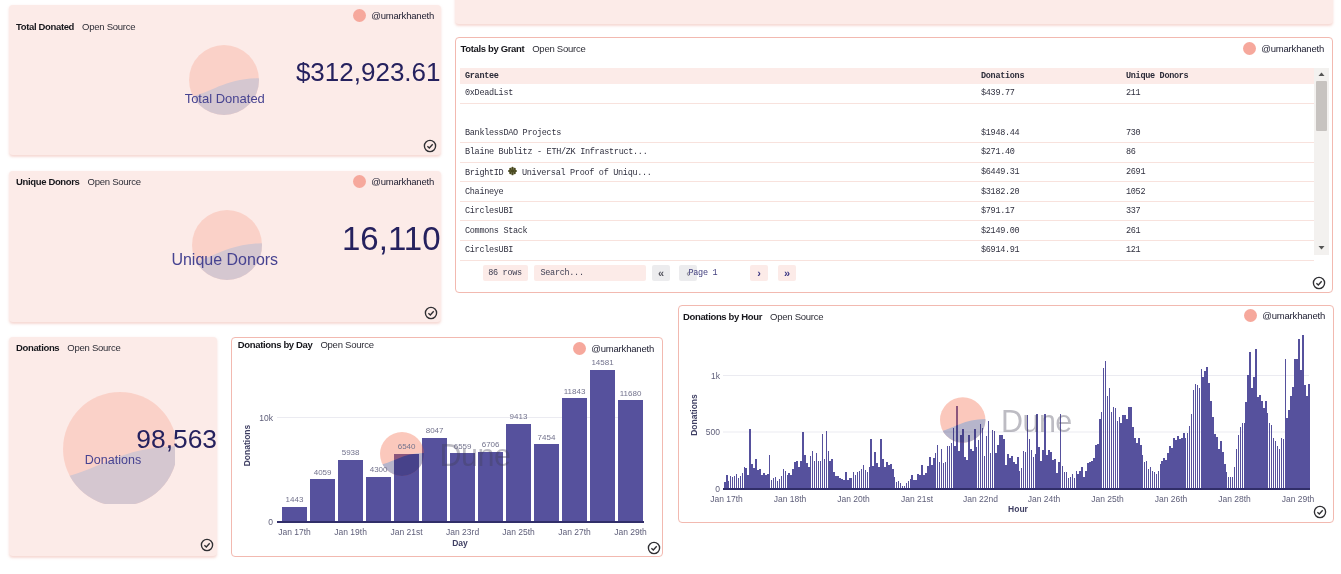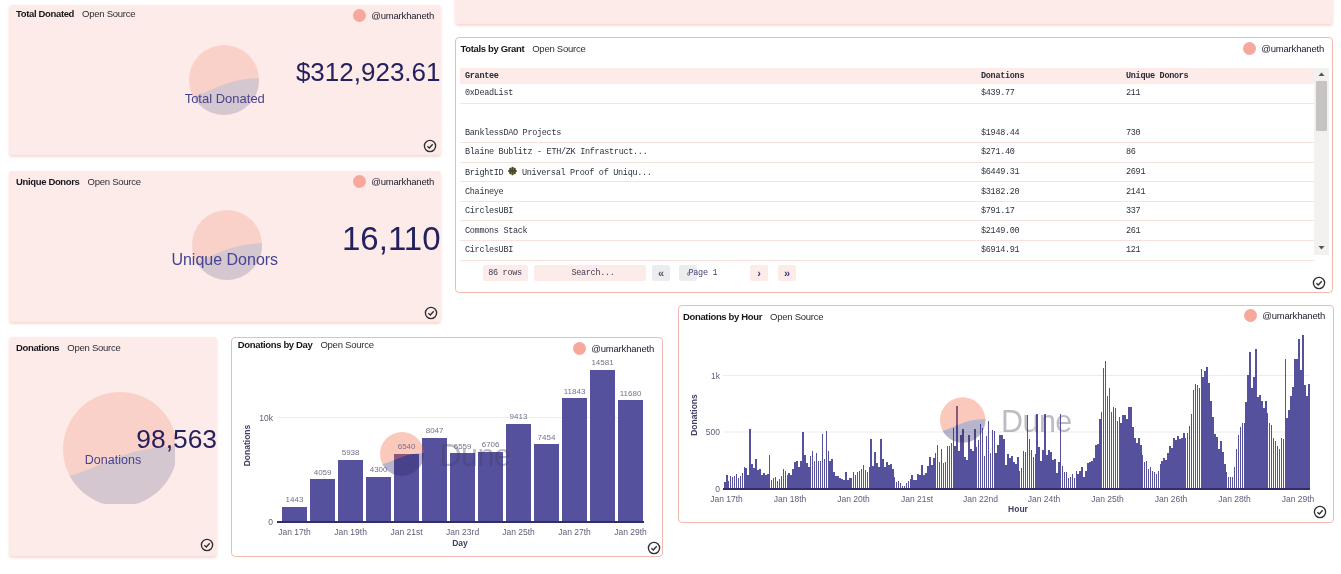--- a/index.html
+++ b/index.html
@@ -28,21 +28,21 @@
 .pg { color:#3d3884; font-family:"Liberation Sans", sans-serif; font-size:11px; font-weight:bold; }
 .gr1 { background:#ececee; color:#55555f; }
 .gr2 { background:#ececee; color:#9a9aa5; }
 .pglink { position:absolute; top:3px; font-family:"Liberation Mono", monospace; font-size:8.5px; letter-spacing:-0.3px; color:#43407f; }
 </style></head>
 <body>
 
 <div class="card pinkc" style="left:454.5px;top:-6px;width:878.5px;height:30px"></div>
 
 <div class="card pinkc" style="left:9px;top:5px;width:431.5px;height:149.5px">
-  <div class="hd" style="top:3px;left:7px"><span class="ht">Total Donated</span><span class="hs">Open Source</span></div>
+  <div class="hd" style="top:16px;left:7px"><span class="ht">Total Donated</span><span class="hs">Open Source</span></div>
   <div class="own" style="top:4px;right:6.5px"><span class="av"></span><span class="at">@umarkhaneth</span></div>
   <svg class="wmk" style="left:180px;top:40px" width="70" height="70" viewBox="0 0 70 70">
       <g opacity="0.18">
         <clipPath id="c735">
           <circle cx="35" cy="35" r="35"></circle>
         </clipPath>
         <circle cx="35" cy="35" r="35" fill="#f4613d"></circle>
         <path d="M -3.5 53.2 C 22.8 48.3, 35.0 32.9, 73.5 33.2 L 73.5 80.5 L -3.5 80.5 Z" fill="#2b2868" clip-path="url(#c735)"></path>
       </g>
     </svg>
@@ -187,21 +187,21 @@
             <ellipse cx="2.7" cy="7.3" rx="1.4" ry="1.4"></ellipse>
             <ellipse cx="7.3" cy="7.3" rx="1.4" ry="1.4"></ellipse>
           </g>
         </svg> Universal Proof of Uniqu...</span>
       <span class="c2">$6449.31</span>
       <span class="c3">2691</span>
     </div>
     <div class="trow" style="top:144.3px">
       <span class="c1">Chaineye</span>
       <span class="c2">$3182.20</span>
-      <span class="c3">2141</span>
+      <span class="c3">1052</span>
     </div>
     <div class="trow" style="top:163.9px">
       <span class="c1">CirclesUBI</span>
       <span class="c2">$791.17</span>
       <span class="c3">337</span>
     </div>
     <div class="trow" style="top:183.6px">
       <span class="c1">Commons Stack</span>
       <span class="c2">$2149.00</span>
       <span class="c3">261</span>
@@ -213,21 +213,21 @@
     </div>
     <div class="sbar">
       <svg width="15" height="187" viewBox="0 0 15 187">
         <rect x="0" y="0" width="15" height="187" fill="#f3f1ef"></rect>
         <path d="M4.5 8 L7.5 4.4 L10.5 8 Z" fill="#555555"></path>
         <path d="M4.5 178 L7.5 181.6 L10.5 178 Z" fill="#555555"></path>
         <rect x="2" y="13" width="11" height="50" rx="1" fill="#c7c3c0"></rect>
       </svg></div>
     <div class="tfoot">
       <span class="chip" style="left:7px;width:45px">86 rows</span>
-      <span class="chip" style="left:58px;width:112px;text-align:center;padding-left:7px">Search...</span>
+      <span class="chip" style="left:58px;width:112px;text-align:left;padding-left:7px">Search...</span>
       <span class="chip pg gr1" style="left:176.5px;width:18px">«</span>
       <span class="chip pg gr2" style="left:203.5px;width:18px">‹</span>
       <span class="pglink" style="left:233px">Page 1</span>
       <span class="chip pg" style="left:274.5px;width:18px">›</span>
       <span class="chip pg" style="left:302.5px;width:18px">»</span>
     </div>
   <svg style="position:absolute;left:856.5px;top:237.5px" width="14" height="14" viewBox="0 0 14 14">
       <circle cx="7" cy="7" r="5.6" fill="none" stroke="#2f2f33" stroke-width="1.35"></circle>
       <path d="M4.4 7.2 L6.3 9 L9.7 5.2" fill="none" stroke="#2f2f33" stroke-width="1.35"></path>
     </svg>

